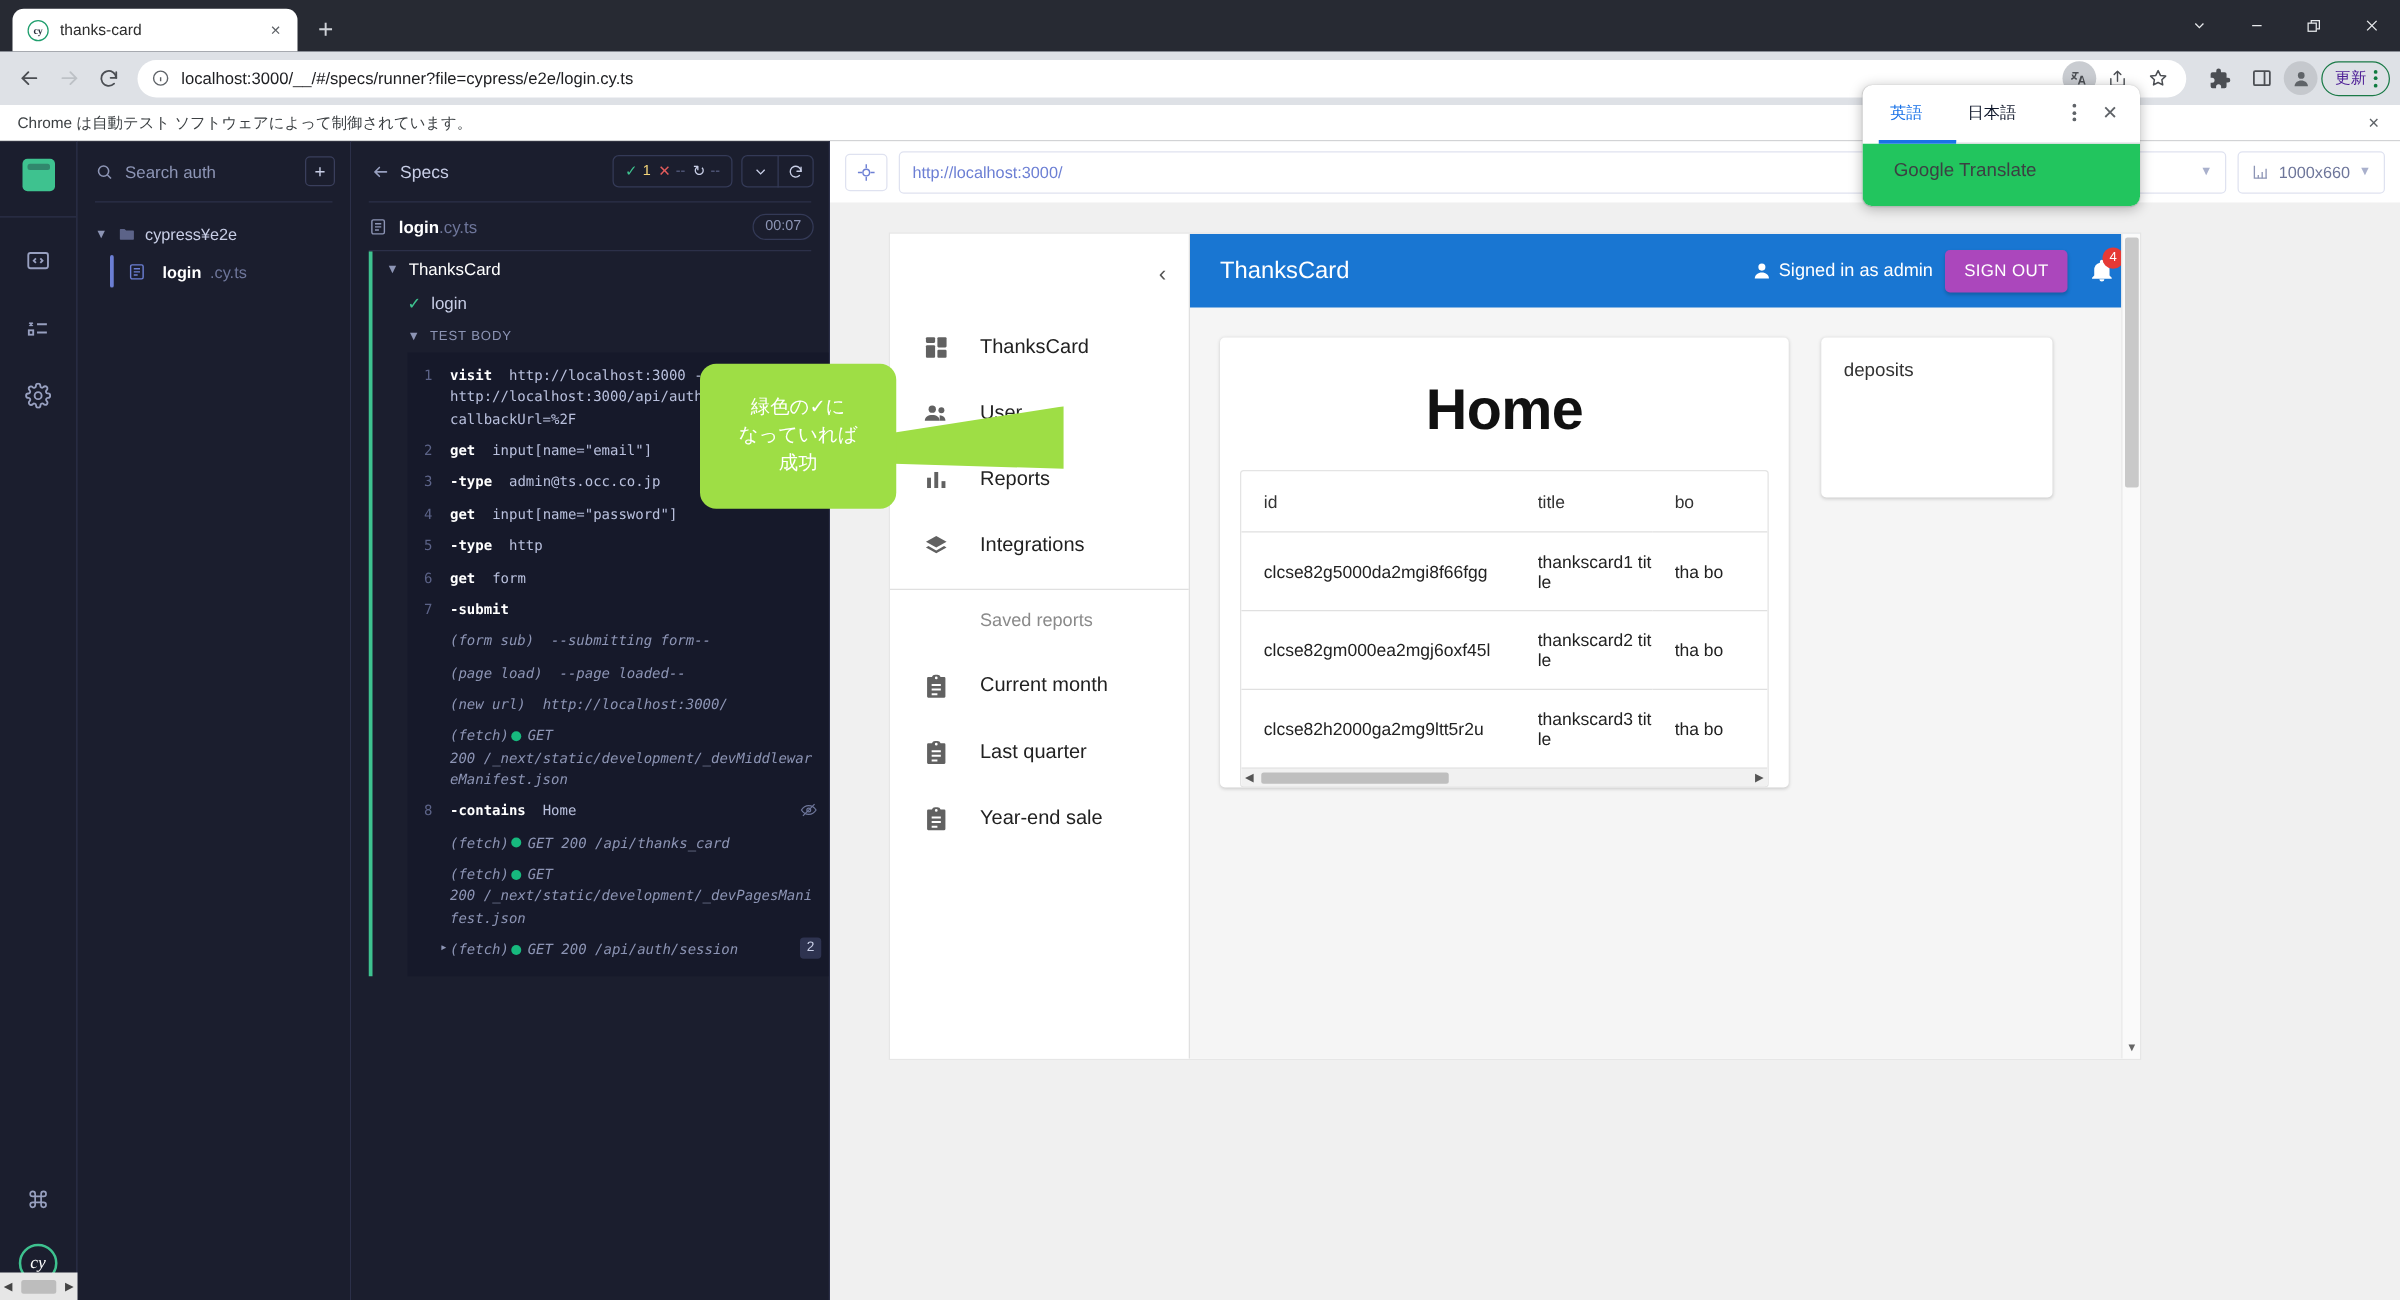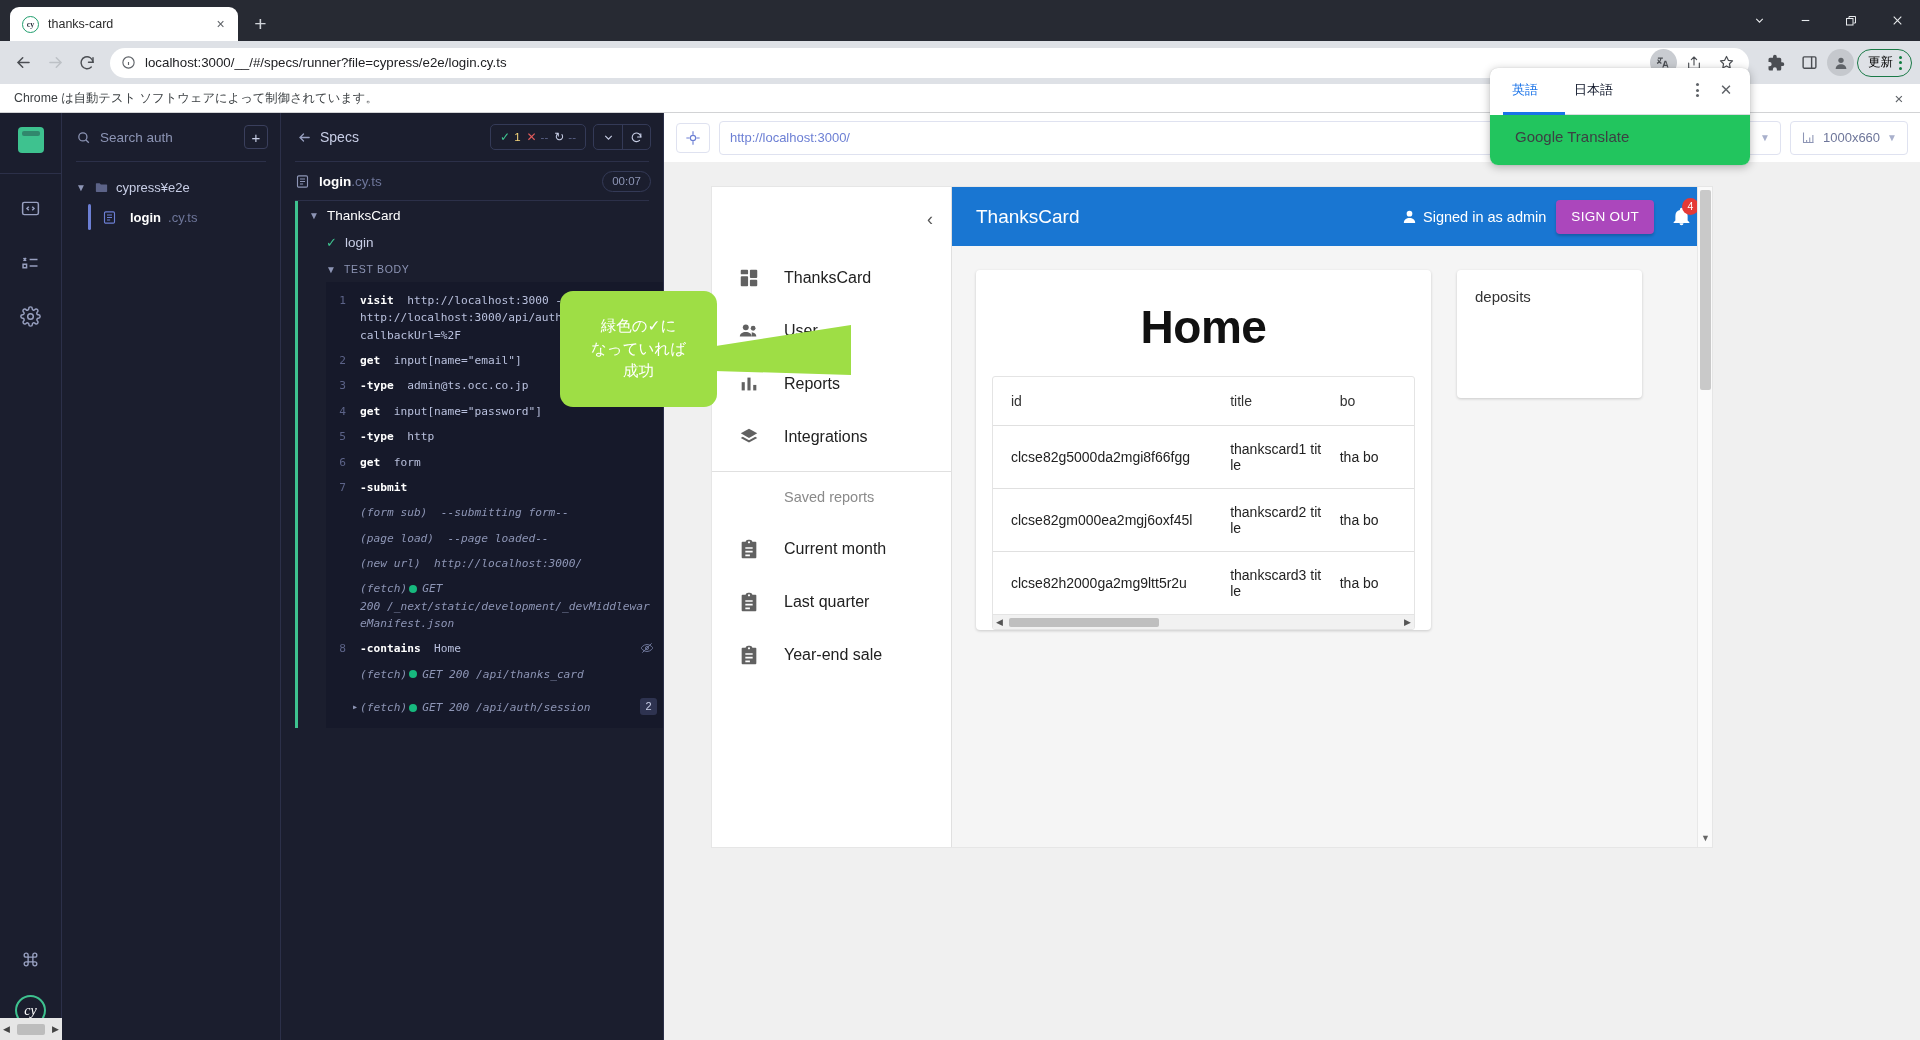--- a/index.html
+++ b/index.html
@@ -48,35 +48,35 @@
     flex:1; height:30px; background:#fff; border-radius:15px; display:flex; align-items:center;
     padding:0 8px 0 11px; gap:9px; margin:0 6px; position:relative;
   }
   .omni-url{ font-size:13.3px; color:#202124; white-space:nowrap; overflow:hidden; flex:1;}
   .omni-right{ display:flex;align-items:center;gap:2px; }
   .tb-right{ display:flex; align-items:center; gap:3px; padding-left:4px;}
   .avatar-btn{ width:27px;height:27px;border-radius:50%;background:#c5c8cd;
     display:flex;align-items:center;justify-content:center;color:#5f6368;}
   .update-pill{
     height:28px;border:1.3px solid #1a7a47;border-radius:14px;display:flex;align-items:center;
-    gap:2px;padding:0 5px 0 10px;color:#000000;font-size:12.5px; white-space:nowrap;
+    gap:2px;padding:0 5px 0 10px;color:#4c1d95;font-size:12.5px; white-space:nowrap;
   }
   .kebab{ display:flex;flex-direction:column;gap:2.5px;align-items:center;padding:0 4px;}
   .kebab i{ width:3px;height:3px;border-radius:50%;background:#0f7b3f;display:block;}
 
   .infobar{
     height:29px;background:#fff;border-bottom:1px solid #d2d3d5;display:flex;align-items:center;
     padding:0 14px; font-size:12.3px; color:#3c4043; position:relative;
   }
   .infobar-close{ position:absolute; right:10px; top:50%; transform:translateY(-50%);
     width:22px;height:22px;display:flex;align-items:center;justify-content:center;color:#5f6368;font-size:15px;}
 
   
   .translate-pop{
-    position:absolute; left:1490px; top:68px; width:260px; z-index:60;
+    position:absolute; left:1490px; top:68px; width:222px; z-index:60;
     background:#fff; border-radius:8px;
     box-shadow:0 2px 10px rgba(0,0,0,.28), 0 0 1px rgba(0,0,0,.2);
     overflow:hidden;
   }
   .tp-tabs{ display:flex; align-items:center; height:44px; padding:0 4px; }
   .tp-tab{ flex:0 0 auto; padding:0 18px; height:44px; display:flex;align-items:center;
     font-size:13px; color:#0f172a; position:relative;}
   .tp-tab.active{ color:#1a73e8; }
   .tp-underline{ height:2.6px; background:#1a73e8; width:62px; margin-left:13px;}
   .tp-underline-rest{ height:1px; background:#dadce0; flex:1; }
@@ -602,20 +602,21 @@
                 </svg>
             </span>
           </div>
 
           <div class="cmd log">
             <span class="num"></span>
             <span class="txt"><span class="grp">(fetch)</span><span class="dot-200"></span><span>GET 200</span>&nbsp;<span>/api/thanks_card</span></span>
           </div>
           <div class="cmd log">
             <span class="num"></span>
+            <span class="txt"><span class="grp">(fetch)</span><span class="dot-200"></span><span>GET 200</span>&nbsp;<span>/_next/static/development/_devPagesManifest.json</span></span>
           </div>
           <div class="cmd log">
             <span class="pre-chev">▸</span>
             <span class="num"></span>
             <span class="txt"><span class="grp">(fetch)</span><span class="dot-200"></span><span>GET 200</span>&nbsp;<span>/api/auth/session</span></span>
             <span class="cmd-badge">2</span>
           </div>
         </div>
       </div>
     </div>

